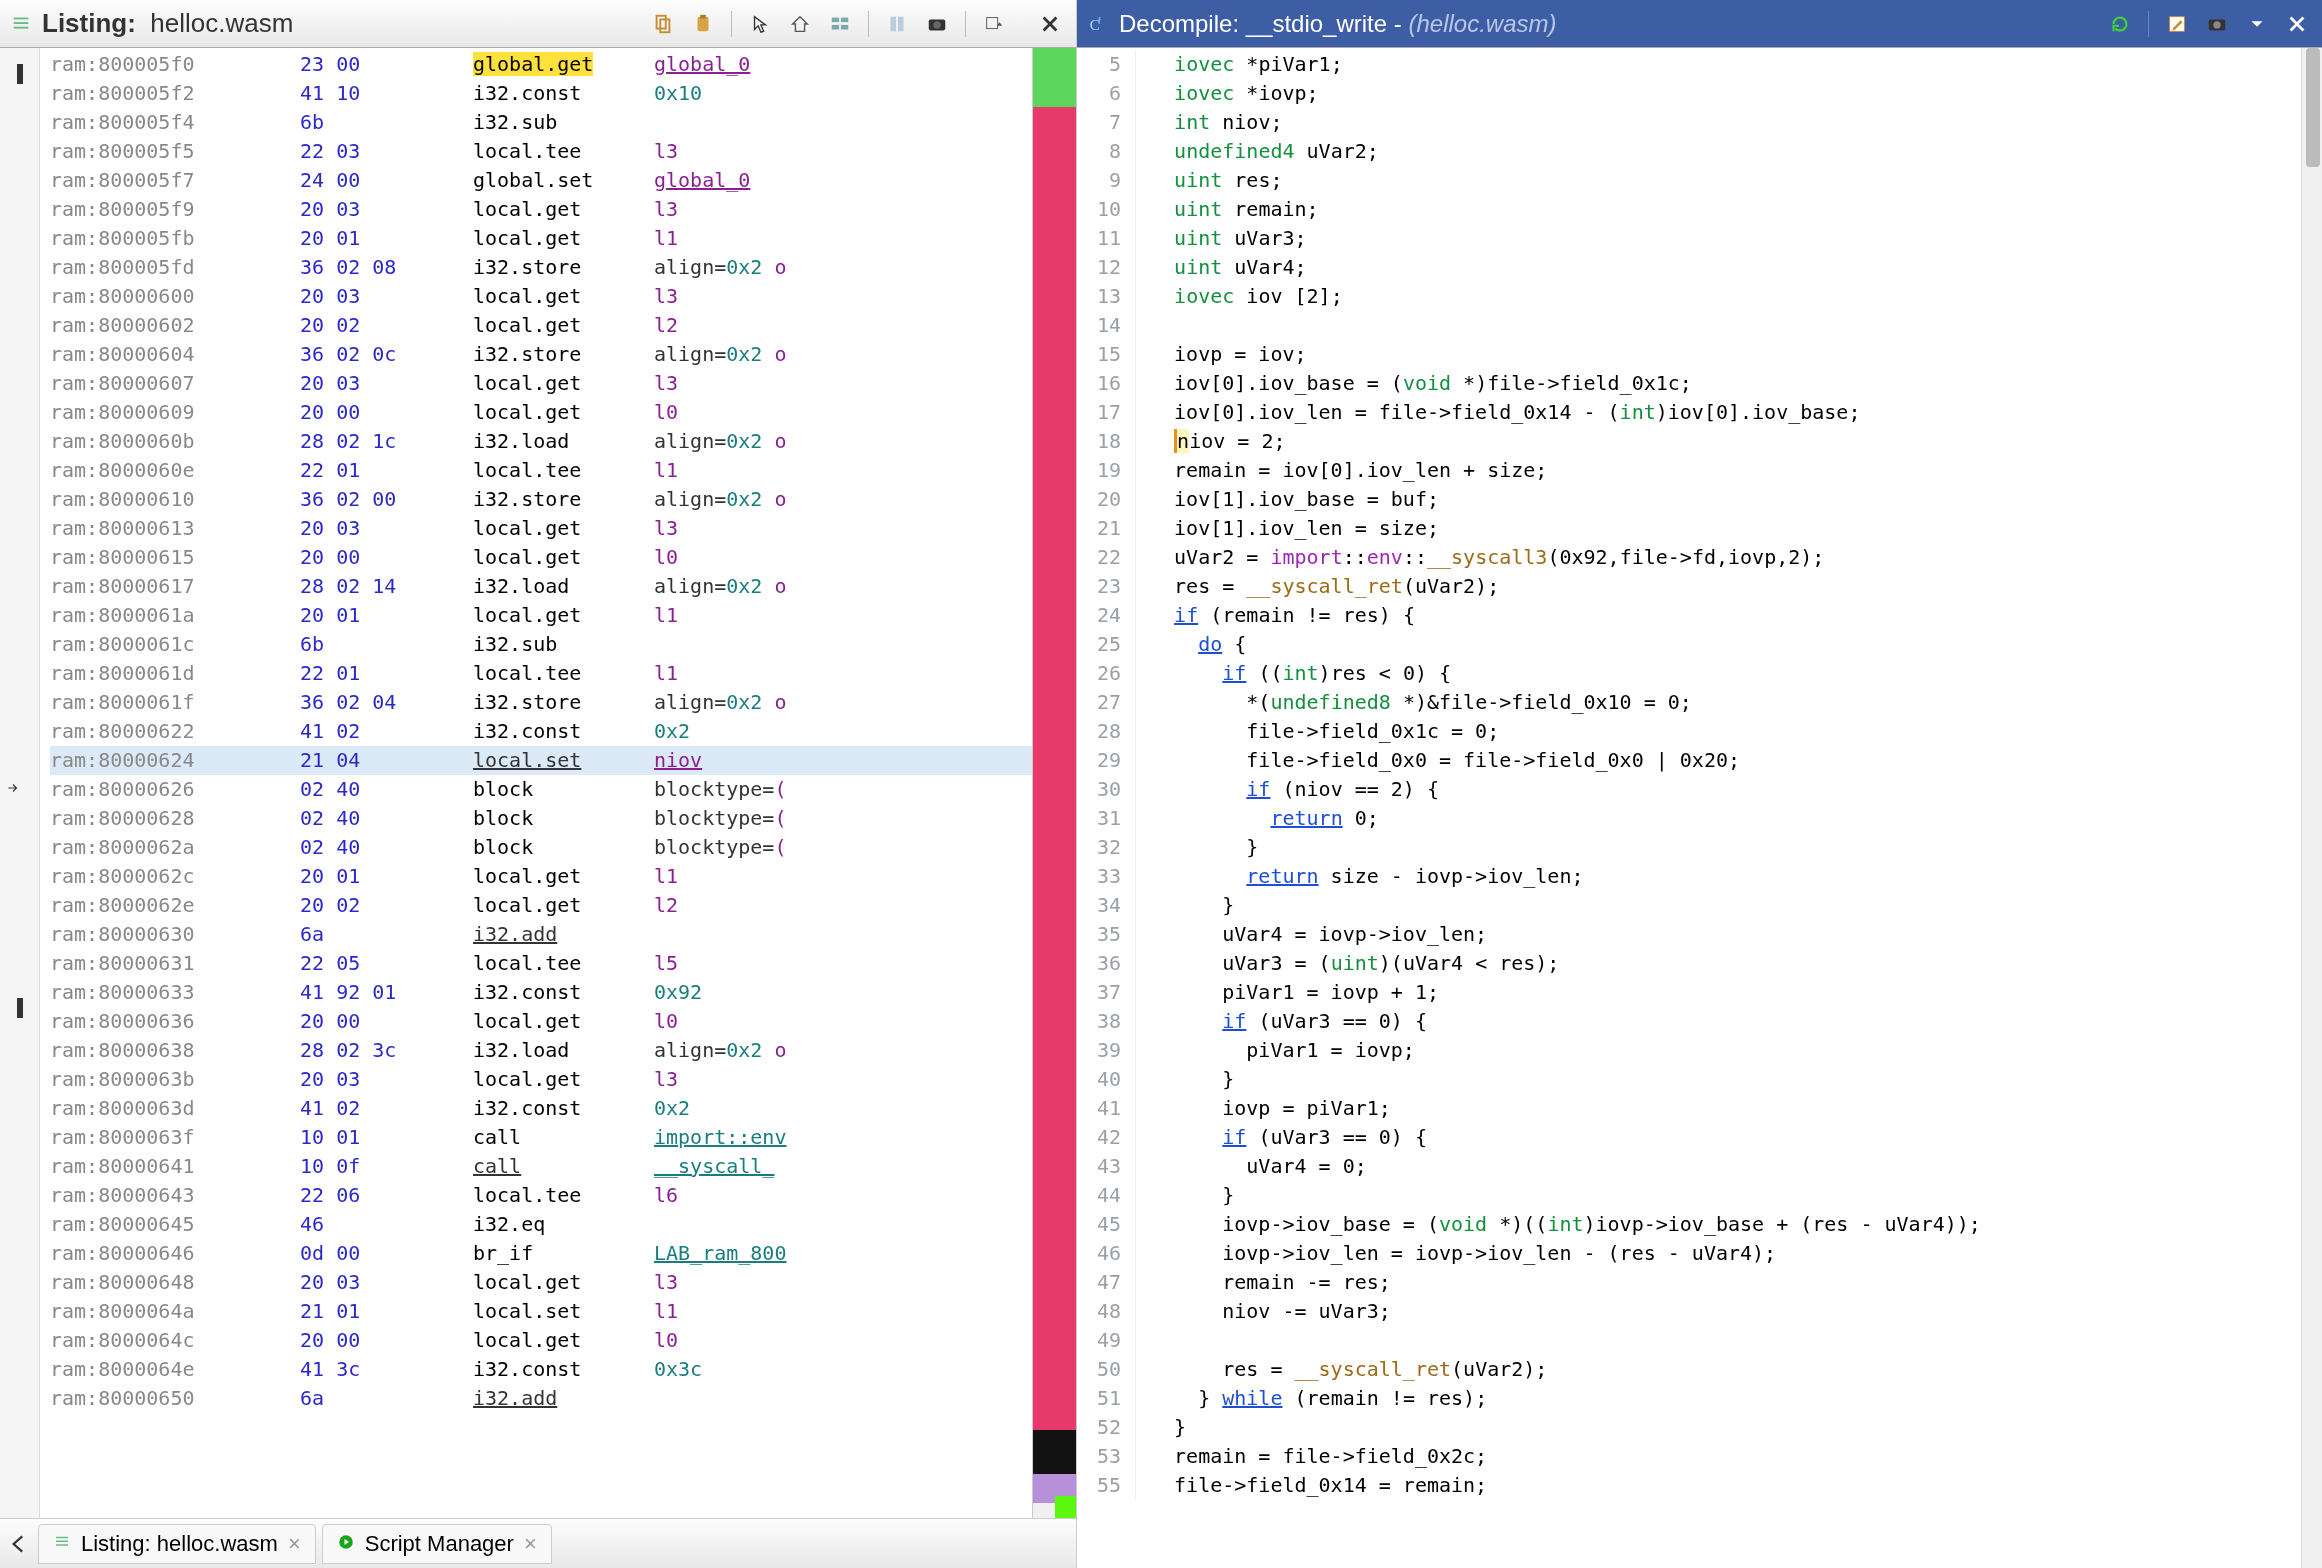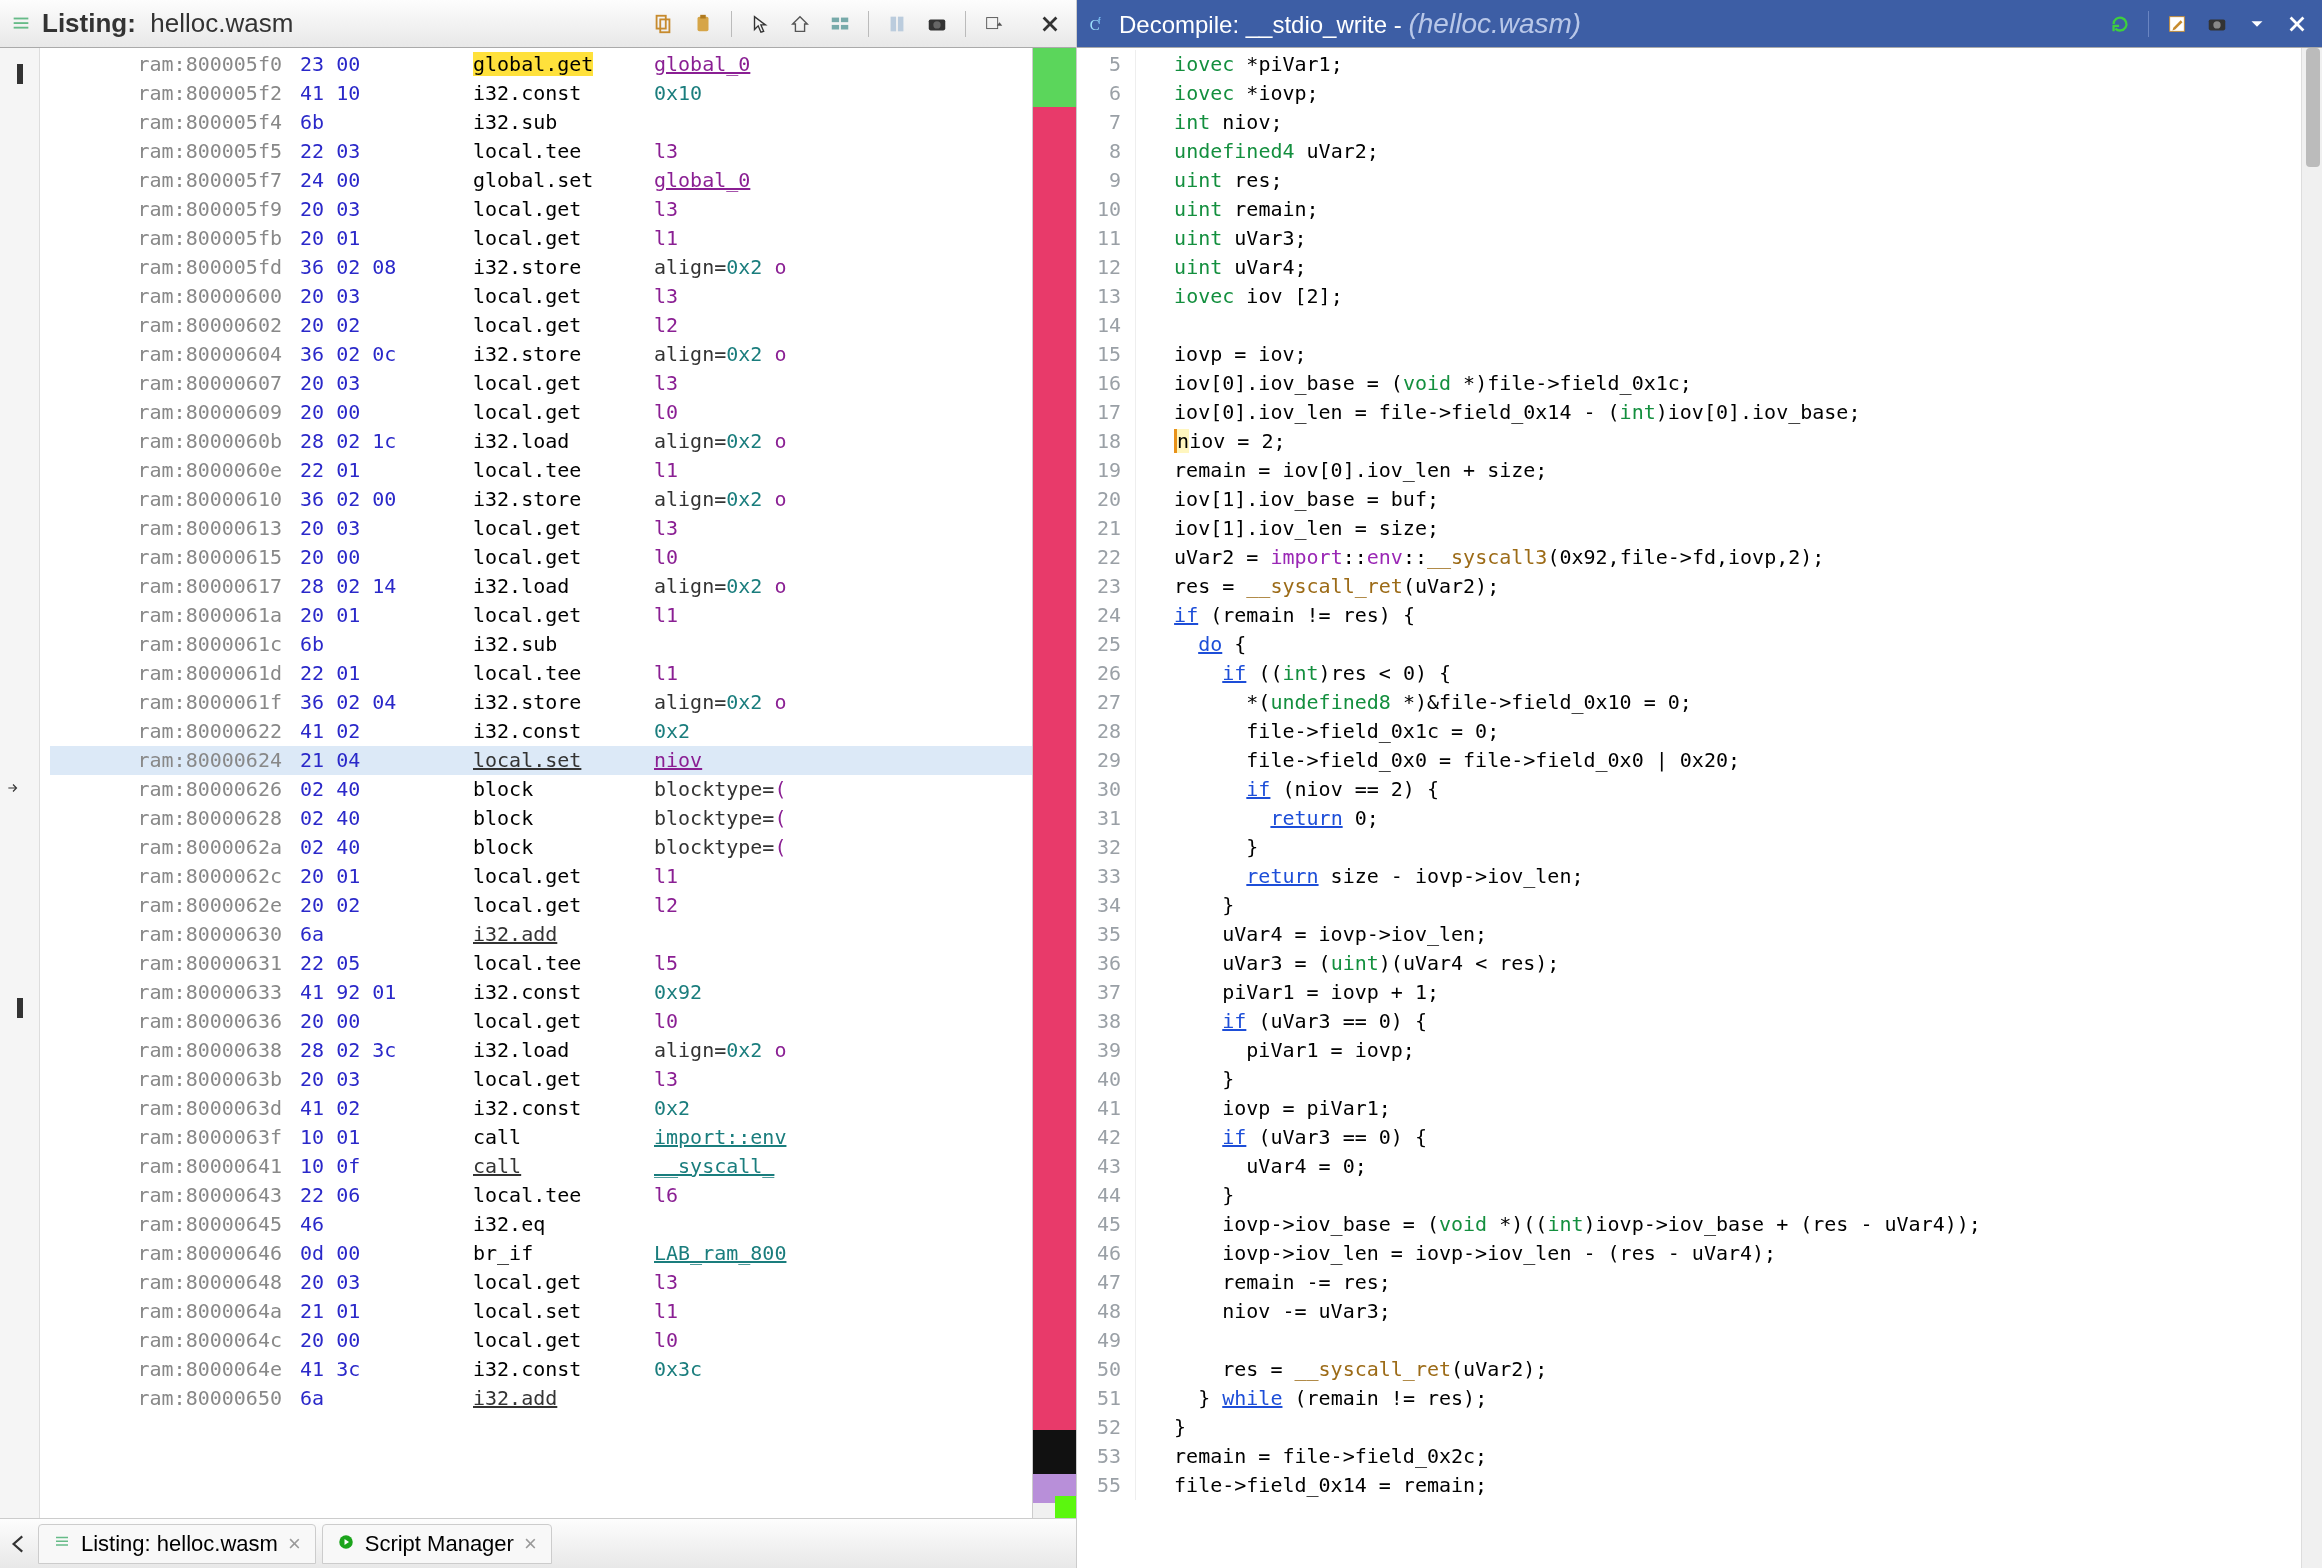--- a/index.html
+++ b/index.html
@@ -37,21 +37,21 @@
 }
 .titlebar-right {
   background: #3d5ea5;
   color: #fff;
 }
 .titlebar-right .title-text {
   color: #fff;
   font-size: 24px;
   font-weight: 500;
 }
-.titlebar-right .title-sub { color: #b8c7e8; font-style: italic; font-size: 28px; }
+.titlebar-right .title-sub { color: #b8c7e8; font-style: italic; font-size: 24px; }
 .title-icon {
   width: 22px; height: 22px; margin-right: 10px;
   display: inline-flex; align-items: center; justify-content: center;
 }
 .title-text {
   font-size: 26px;
   font-weight: 400;
   color: #333;
   flex: 1;
 }
@@ -76,21 +76,21 @@
 .gutter-arrows svg { width: 14px; height:14px; }
 .disasm-wrap { flex: 1; overflow: auto; position: relative; }
 .disasm {
   font-family: Menlo, Consolas, monospace;
   font-size: 20px;
   line-height: 29px;
   padding: 2px 0 2px 10px;
 }
 .disasm-row { white-space: pre; display: flex; }
 .disasm-row.hl { background: #dce9f7; }
-.addr { color: #888; width: 238px; text-align: right; padding-right: 6px; }
+.addr { color: #888; width: 238px; padding-right: 6px; }
 .bytes { width: 168px; }
 .bytes .by { color: #2a28c9; }
 .mnem { width: 198px; padding-left: 17px; }
 .mnem-link { text-decoration: underline; color: #333; }
 .mnem-hl { background: #ffe13b; }
 .oper { flex:1; color: #333; }
 .oper .op-pur { color: #8a1f93; }
 .oper .op-teal { color: #1a7d7d; }
 .op-underline { text-decoration: underline; }
 .overview { width: 44px; background: #f0f0f0; border-left: 1px solid #ccc; display:flex; flex-direction: column; }

